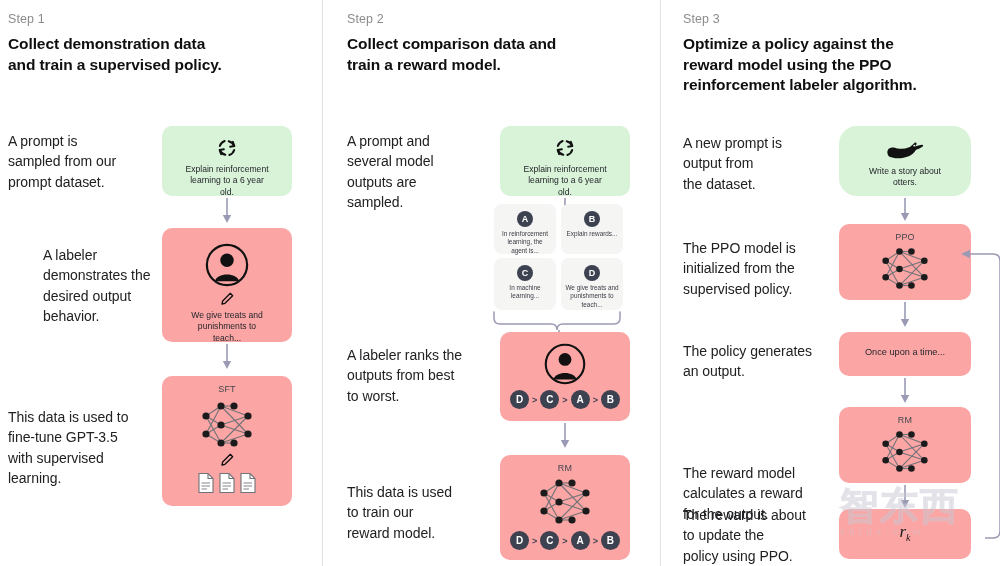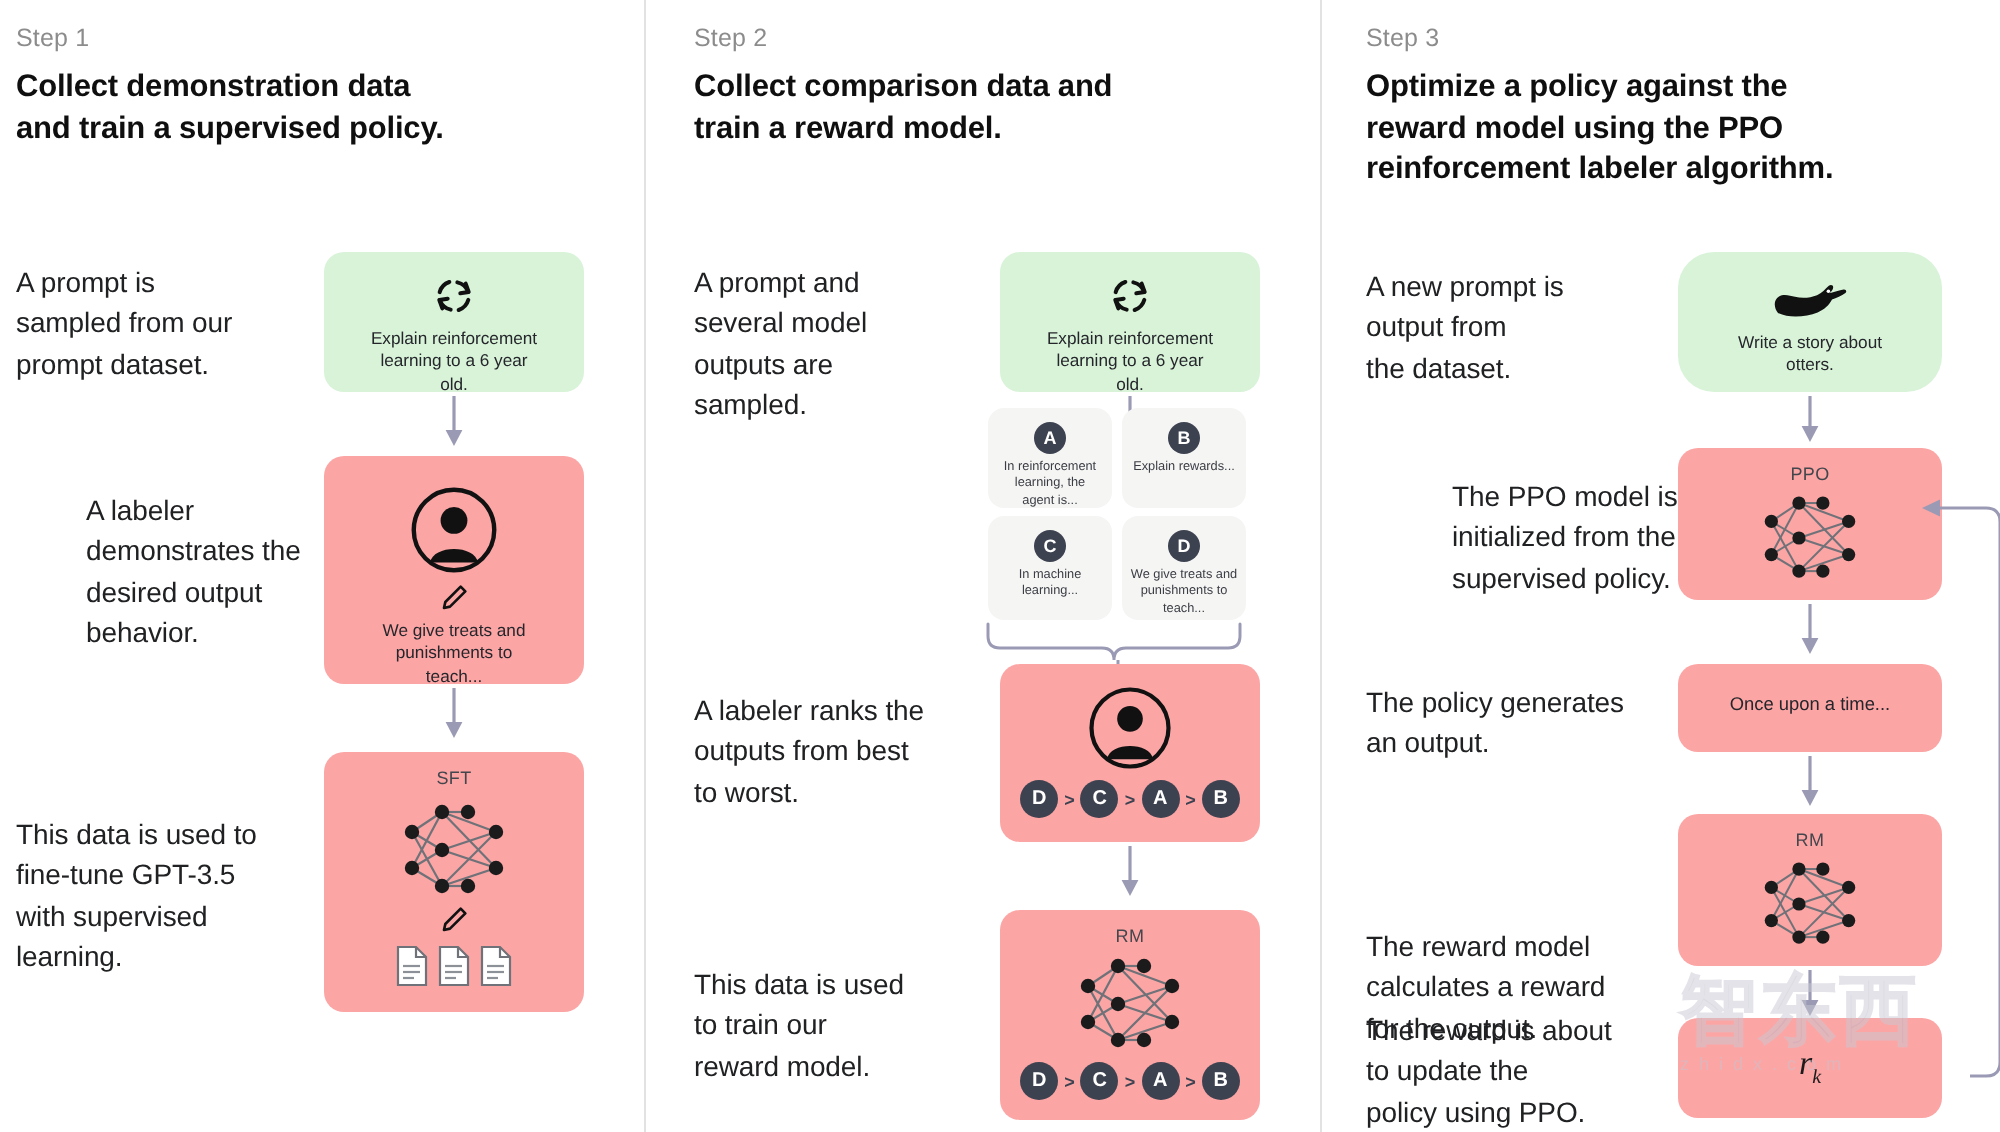--- a/index.html
+++ b/index.html
@@ -392,21 +392,21 @@
 
   <div class="col col3">
     <div class="step-label" style="left:22px;top:12px;">Step 3</div>
     <div class="step-title" style="left:22px;top:34px;width:310px;white-space:pre-line;">Optimize a policy against the
 reward model using the PPO
 reinforcement labeler algorithm.</div>
 
     <div class="caption" style="left:22px;top:133px;width:150px;white-space:pre-line;">A new prompt is
 output from
 the dataset.</div>
-    <div class="caption" style="left:22px;top:238px;width:160px;white-space:pre-line;margin-left:43px;">The PPO model is
+    <div class="caption" style="left:22px;top:238px;width:160px;white-space:pre-line;">The PPO model is
 initialized from the
 supervised policy.</div>
     <div class="caption" style="left:22px;top:341px;width:165px;white-space:pre-line;">The policy generates
 an output.</div>
     <div class="caption" style="left:22px;top:419px;width:160px;white-space:pre-line;margin-top:44px;">The reward model
 calculates a reward
 for the output.</div>
     <div class="caption" style="left:22px;top:505px;width:160px;white-space:pre-line;">The reward is about
 to update the
 policy using PPO.</div>

